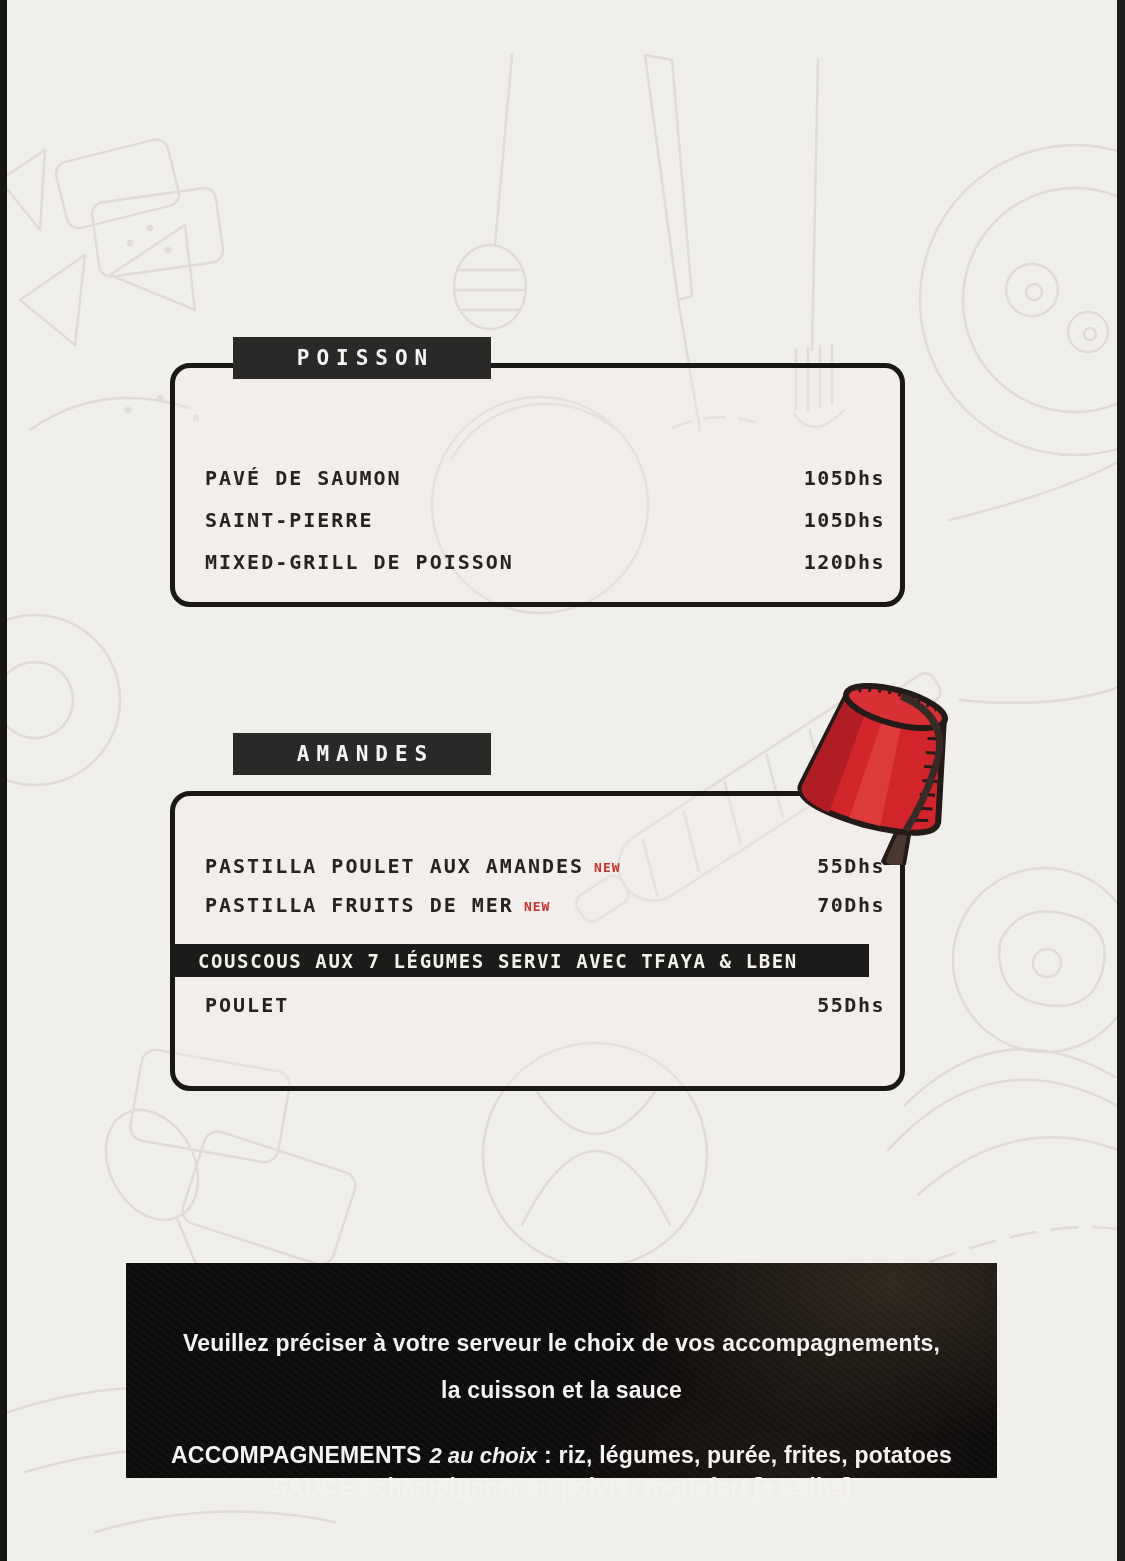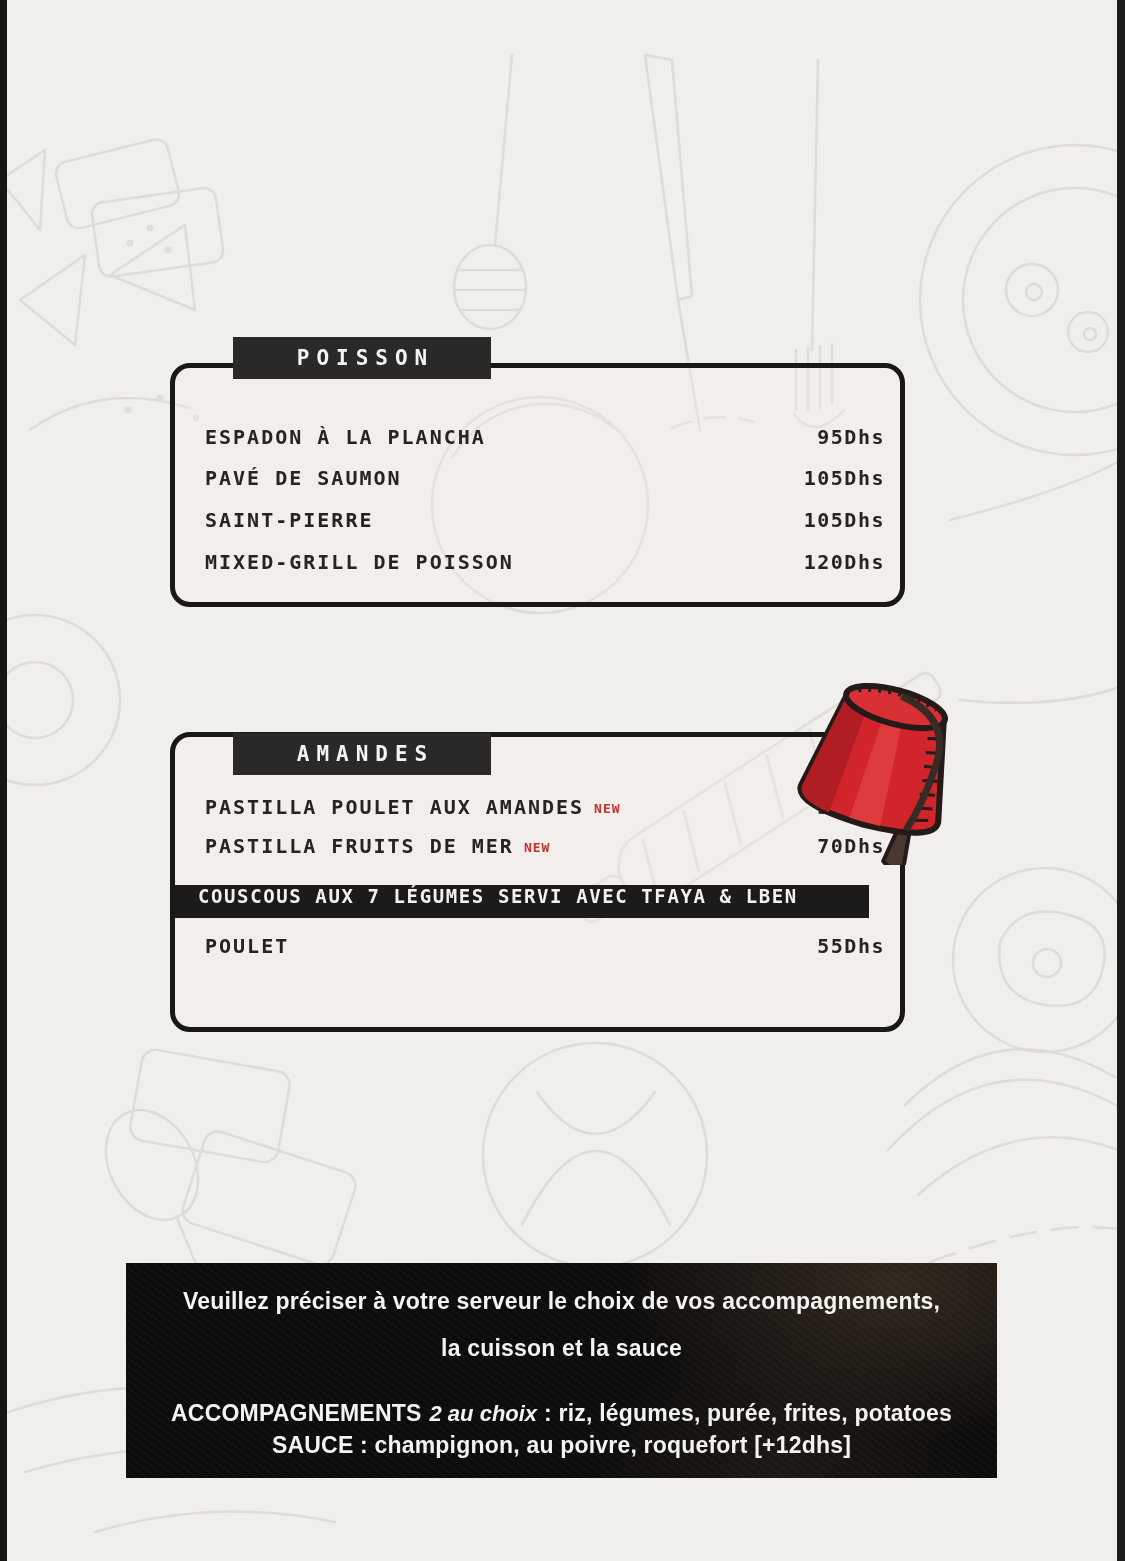--- a/index.html
+++ b/index.html
@@ -13,21 +13,21 @@
   .edge.left{left:0;width:7px;background:#171514;}
   .edge.right{right:0;width:8px;background:#1e1c1b;}
 
   .menu-box{
     position:absolute;left:170px;width:735px;
     border:5px solid #1a1817;border-radius:20px;
     box-sizing:border-box;background:rgba(241,239,236,0.35);
     z-index:5;
   }
   .menu-box.poisson{top:363px;height:244px;}
-  .menu-box.marocain{top:732px;height:300px;}
+  .menu-box.marocain{top:791px;height:300px;}
 
   .section-label{
     position:absolute;width:258px;height:42px;
     background:#2b2927;color:#f6f5f3;
     display:flex;align-items:center;justify-content:center;
     font-family:"DejaVu Sans Mono","Liberation Mono",monospace;
     font-weight:bold;font-size:21px;letter-spacing:7px;text-indent:7px;
     z-index:10;
   }
   .section-label.poisson{left:233px;top:337px;}
@@ -41,41 +41,42 @@
     white-space:nowrap;
   }
   .menu-row .price{letter-spacing:1.5px;}
   .badge-new{
     font-size:13px;letter-spacing:1px;color:#c5322f;
     margin-left:10px;position:relative;top:-1px;font-weight:bold;
   }
   .sub-bar{
     position:absolute;left:0;width:694px;height:33px;
     background:#1d1b1a;color:#f2f1ee;
-    display:flex;align-items:flex-start;
+    display:flex;align-items:center;
     padding-left:23px;box-sizing:border-box;
     font-family:"DejaVu Sans Mono","Liberation Mono",monospace;
     font-weight:bold;font-size:19px;letter-spacing:1.6px;white-space:nowrap;
     z-index:8;
   }
   .fez{position:absolute;left:795px;top:655px;width:180px;height:210px;z-index:20;}
 
   .footer{
     position:absolute;left:126px;top:1263px;width:871px;height:215px;
     background:
       radial-gradient(420px 240px at 88% 10%, rgba(150,124,88,0.26), rgba(150,124,88,0) 65%),
       radial-gradient(330px 220px at 75% 95%, rgba(130,110,80,0.12), rgba(130,110,80,0) 60%),
       repeating-linear-gradient(37deg, rgba(255,255,255,0.025) 0 2px, rgba(0,0,0,0) 2px 6px),
       #0e0c0b;
     color:#f4f3f1;z-index:5;
   }
   .footer-line{
     position:absolute;left:0;right:0;text-align:center;
     font-weight:bold;font-size:23px;line-height:26px;letter-spacing:0.2px;
     white-space:nowrap;
+    margin-top:42px;
   }
   .footer-line.l1{top:25px;}
   .footer-line.l2{top:72px;}
   .footer-line.l3{top:137px;}
   .footer-line.l4{top:169px;text-align:center;}
   .footer .qualifier{
     font-style:italic;font-weight:bold;font-size:22px;letter-spacing:0;
     margin:0 7px 0 8px;
   }
 </style>
@@ -139,24 +140,20 @@
       <path d="M0 1415 q170 -60 330 10"></path>
       <path d="M25 1472 q150 -45 310 -5"></path>
       <path d="M95 1532 q120 -35 240 -10"></path>
       <path d="M950 520 q120 -30 175 -62"></path>
       <path d="M960 700 q100 10 165 -15"></path>
       <path d="M930 1262 q120 -45 195 -32" stroke-dasharray="26 16"></path>
     </g>
   </svg>
 
   <section class="menu-box poisson">
-    <div class="menu-row" style="top:57px;">
-      <span>ESPADON À LA PLANCHA</span>
-      <span class="price">95Dhs</span>
-    </div>
     <div class="menu-row" style="top:98px;">
       <span>PAVÉ DE SAUMON</span>
       <span class="price">105Dhs</span>
     </div>
     <div class="menu-row" style="top:140px;">
       <span>SAINT-PIERRE</span>
       <span class="price">105Dhs</span>
     </div>
     <div class="menu-row" style="top:182px;">
       <span>MIXED-GRILL DE POISSON</span>

